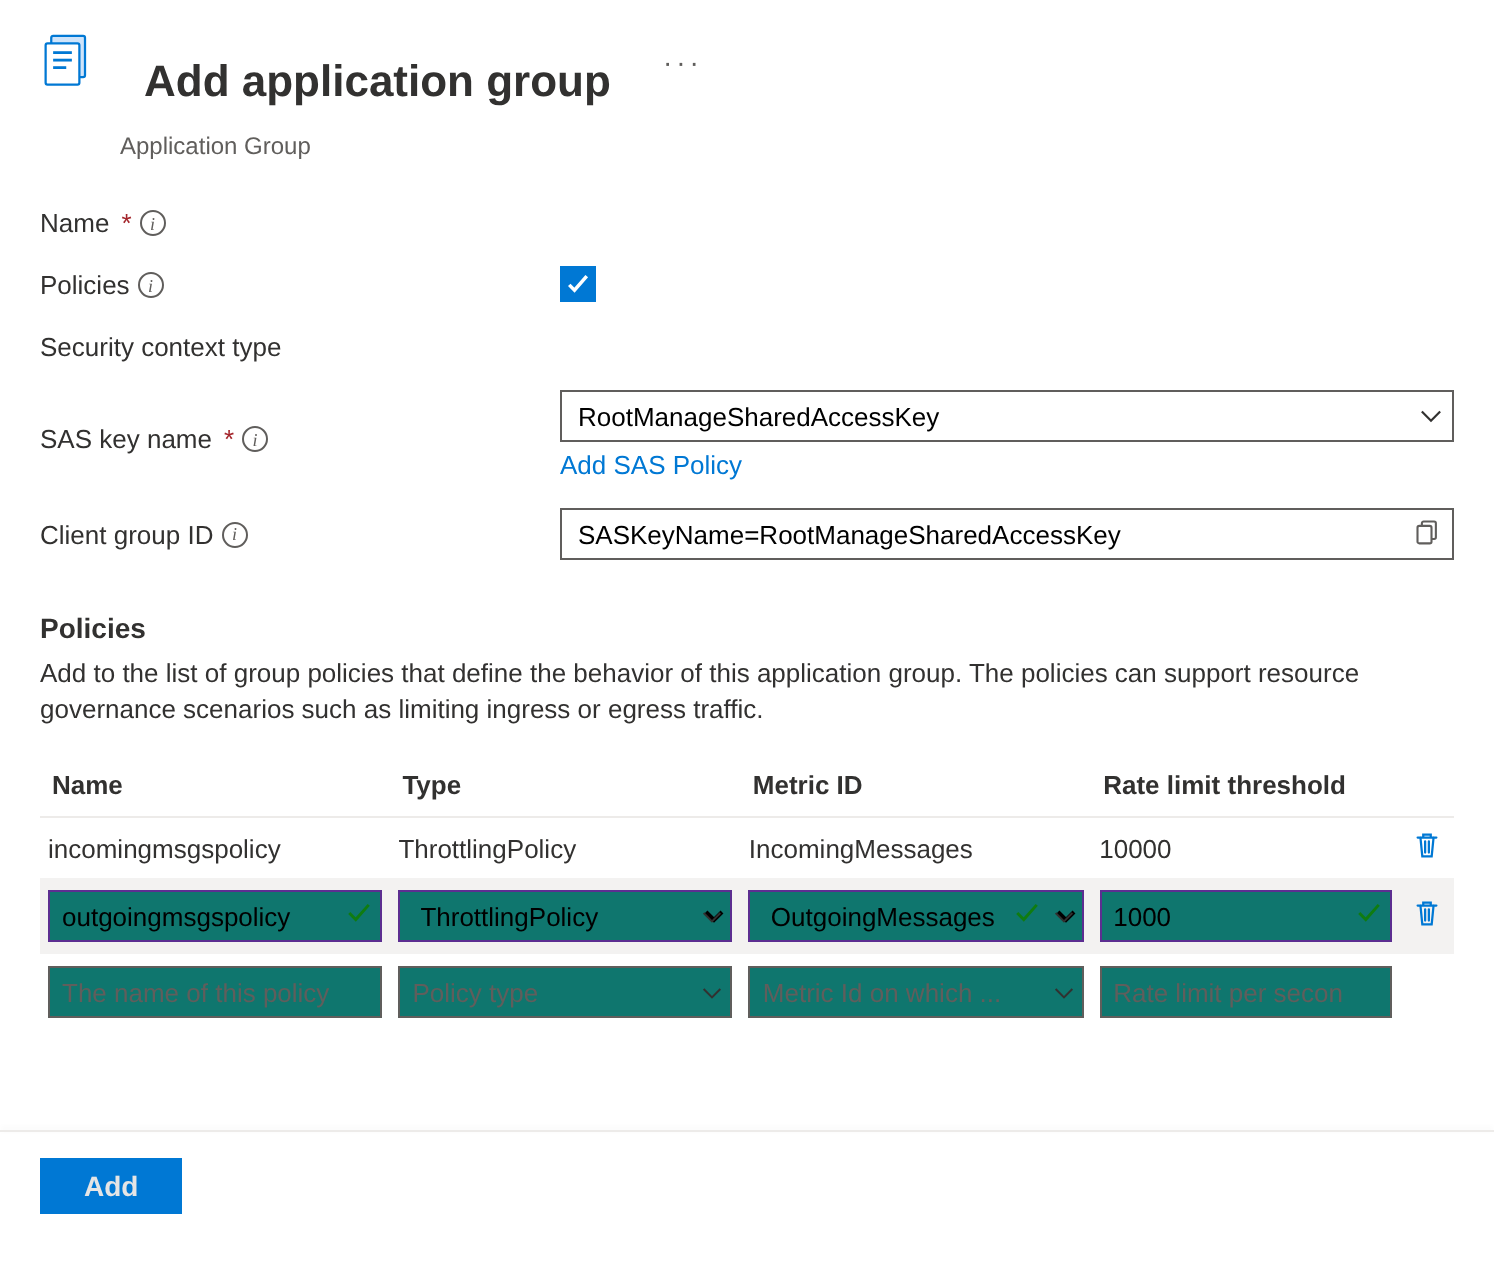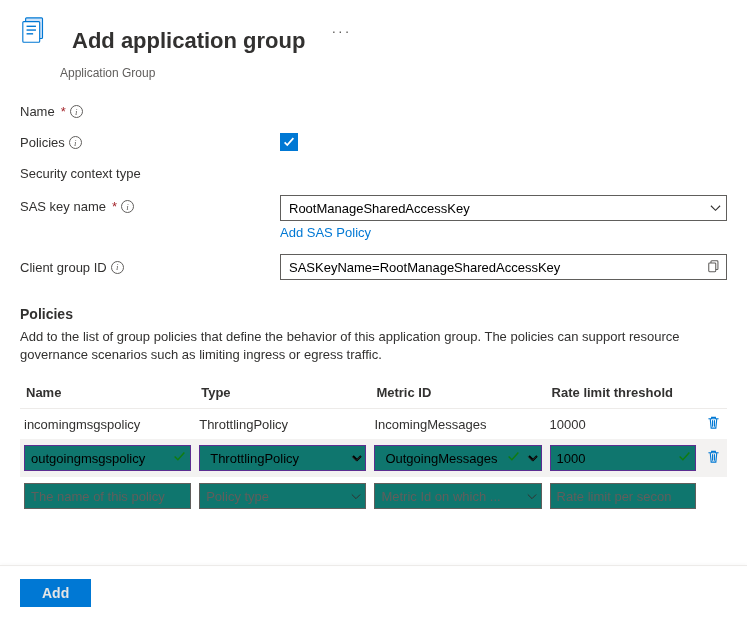--- a/index.html
+++ b/index.html
@@ -147,21 +147,21 @@
     </span>
   </div>
 </div>
 
 <div class="form-row">
   <div class="form-label">
     <span>Security context type</span>
   </div>
 </div>
 
-<div class="form-row" style="align-items:flex-start;">
+<div class="form-row" style="align-items:center;">
   <div class="form-label" style="padding-top:4px;">
     <span>SAS key name</span>
     <span class="req">*</span>
     <span class="info-icon">i</span>
   </div>
   <div class="form-control">
     <div class="sel-wrap">
       <select class="sel">
         <option>RootManageSharedAccessKey</option>
       </select>

